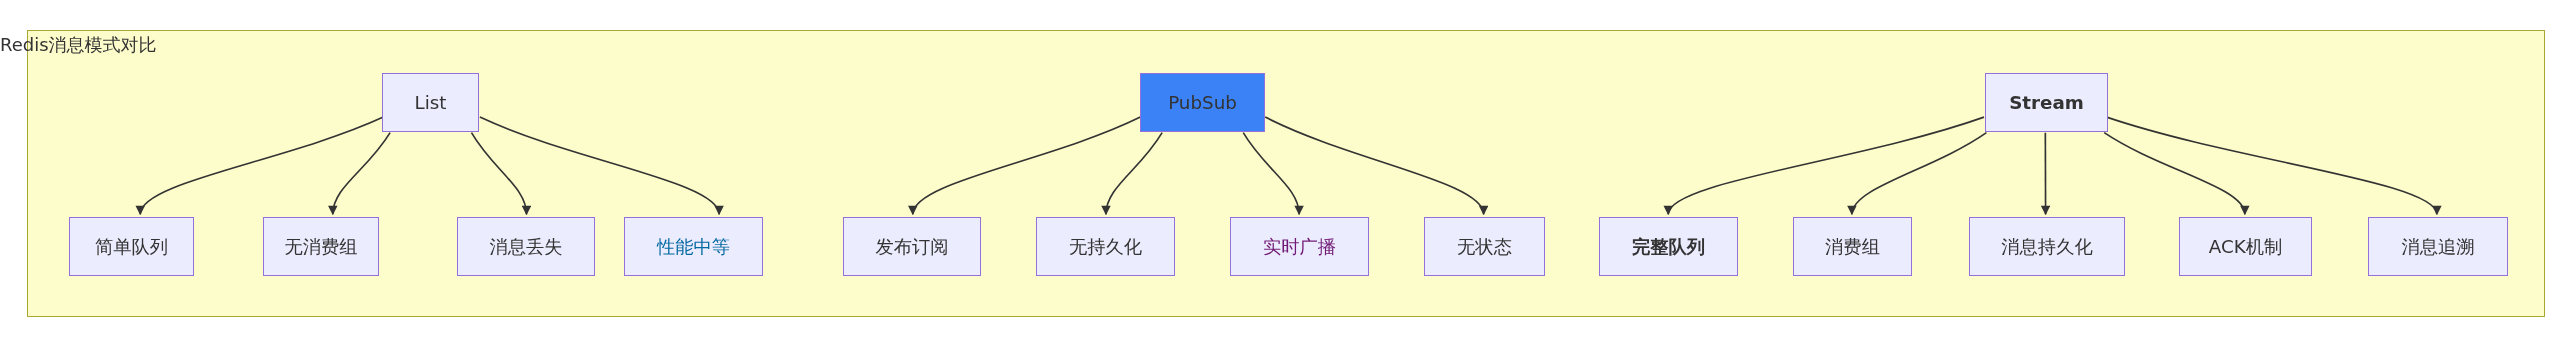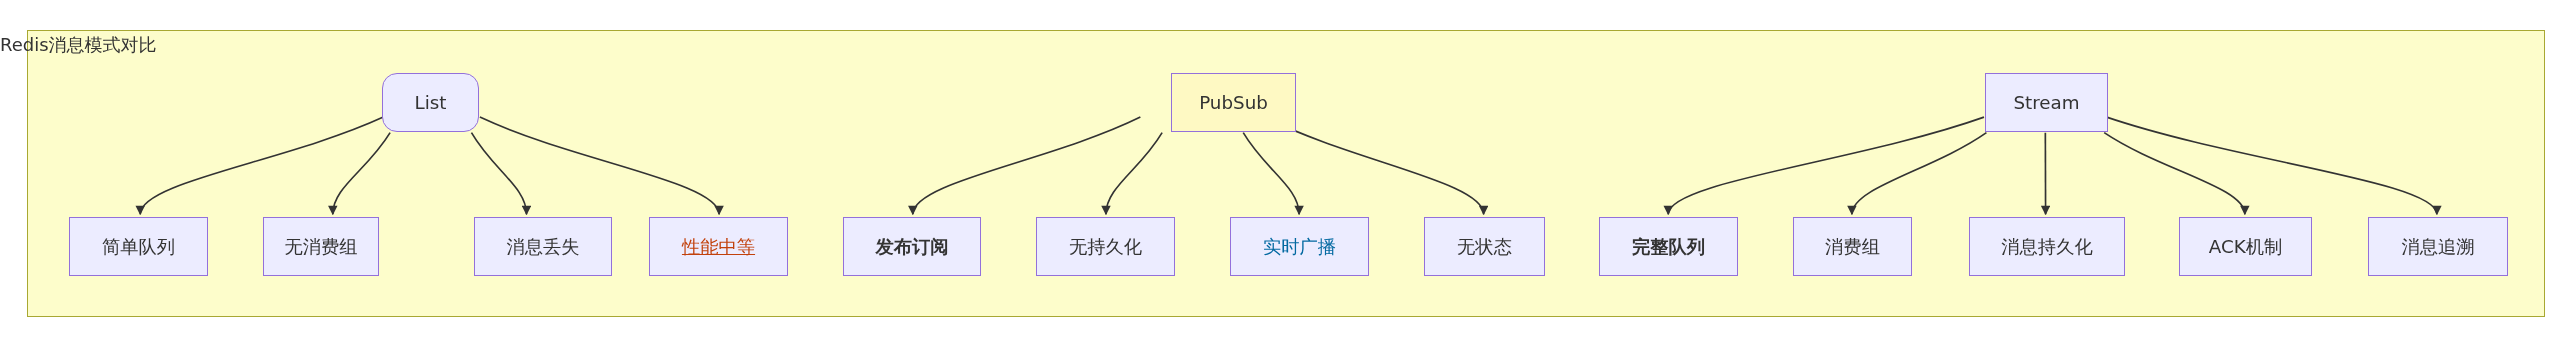--- a/index.html
+++ b/index.html
@@ -75,31 +75,31 @@
         <path d="M 2237.37 239 C 2277.622 306.95, 2338 337.15, 2338 386" fill="none" stroke="#333333" stroke-width="3" marker-end="url(#arrowhead)"></path>
         <path d="M 2277 211 C 2434.4 291.55, 2670.5 327.35, 2670.5 386" fill="none" stroke="#333333" stroke-width="3" marker-end="url(#arrowhead)"></path>
         <path d="M 3572 211 C 3344.4 291.55, 3003 327.35, 3003 386" fill="none" stroke="#333333" stroke-width="3" marker-end="url(#arrowhead)"></path>
         <path d="M 3576.42 239 C 3479.452 306.95, 3334 337.15, 3334 386" fill="none" stroke="#333333" stroke-width="3" marker-end="url(#arrowhead)"></path>
         <path d="M 3682.5 239 L 3683 386" fill="none" stroke="#333333" stroke-width="3" marker-end="url(#arrowhead)"></path>
         <path d="M 3788.58 239 C 3889.948 306.95, 4042 337.15, 4042 386" fill="none" stroke="#333333" stroke-width="3" marker-end="url(#arrowhead)"></path>
         <path d="M 3793 211 C 4031 291.55, 4388 327.35, 4388 386" fill="none" stroke="#333333" stroke-width="3" marker-end="url(#arrowhead)"></path>
       </g>
   </svg>
   <div id="nodes">
-      <div class="node" style="left: 382px; top: 73px; width: 97px; background: rgb(236, 236, 255); border-color: rgb(147, 112, 219); color: rgb(51, 51, 51); border-radius: 15px;">List</div>
-      <div class="node" style="left: 69px; top: 217px; width: 139px; background: rgb(236, 236, 255); border-color: rgb(147, 112, 219); color: rgb(51, 51, 51); text-align: right;">简单队列</div>
+      <div class="node" style="left: 382px; top: 73px; width: 97px; background: rgb(236, 236, 255); border-color: rgb(147, 112, 219); color: rgb(51, 51, 51);">List</div>
+      <div class="node" style="left: 69px; top: 217px; width: 125px; background: rgb(236, 236, 255); border-color: rgb(147, 112, 219); color: rgb(51, 51, 51); text-align: right;">简单队列</div>
       <div class="node" style="left: 263px; top: 217px; width: 116px; background: rgb(236, 236, 255); border-color: rgb(147, 112, 219); color: rgb(51, 51, 51);">无消费组</div>
-      <div class="node" style="left: 474px; top: 217px; width: 138px; background: rgb(236, 236, 255); border-color: rgb(147, 112, 219); color: rgb(51, 51, 51);">消息丢失</div>
-      <div class="node" style="left: 649px; top: 217px; width: 139px; background: rgb(236, 236, 255); border-color: rgb(147, 112, 219); color: #c2410c; text-decoration: underline;">性能中等</div>
-      <div class="node" style="left: 1140px; top: 73px; width: 125px; background: #fef9c3; border-color: rgb(147, 112, 219); color: rgb(51, 51, 51); margin-left: 31px;">PubSub</div>
-      <div class="node" style="left: 843px; top: 217px; width: 138px; background: rgb(236, 236, 255); border-color: rgb(147, 112, 219); color: rgb(51, 51, 51); font-weight: bold;">发布订阅</div>
+      <div class="node" style="left: 457px; top: 217px; width: 138px; background: rgb(236, 236, 255); border-color: rgb(147, 112, 219); color: rgb(51, 51, 51);">消息丢失</div>
+      <div class="node" style="left: 624px; top: 217px; width: 139px; background: rgb(236, 236, 255); border-color: rgb(147, 112, 219); color: #0369a1;">性能中等</div>
+      <div class="node" style="left: 1140px; top: 73px; width: 125px; background: #3b82f6; border-color: rgb(147, 112, 219); color: rgb(51, 51, 51);">PubSub</div>
+      <div class="node" style="left: 843px; top: 217px; width: 138px; background: rgb(236, 236, 255); border-color: rgb(147, 112, 219); color: rgb(51, 51, 51);">发布订阅</div>
       <div class="node" style="left: 1036px; top: 217px; width: 139px; background: rgb(236, 236, 255); border-color: rgb(147, 112, 219); color: rgb(51, 51, 51);">无持久化</div>
-      <div class="node" style="left: 1230px; top: 217px; width: 139px; background: rgb(236, 236, 255); border-color: rgb(147, 112, 219); color: #0369a1;">实时广播</div>
+      <div class="node" style="left: 1230px; top: 217px; width: 139px; background: rgb(236, 236, 255); border-color: rgb(147, 112, 219); color: #701a75;">实时广播</div>
       <div class="node" style="left: 1424px; top: 217px; width: 121px; background: rgb(236, 236, 255); border-color: rgb(147, 112, 219); color: rgb(51, 51, 51);">无状态</div>
-      <div class="node" style="left: 1985px; top: 73px; width: 123px; background: rgb(236, 236, 255); border-color: rgb(147, 112, 219); color: rgb(51, 51, 51);">Stream</div>
+      <div class="node" style="left: 1985px; top: 73px; width: 123px; background: rgb(236, 236, 255); border-color: rgb(147, 112, 219); color: rgb(51, 51, 51); font-weight: bold;">Stream</div>
       <div class="node" style="left: 1599px; top: 217px; width: 139px; background: rgb(236, 236, 255); border-color: rgb(147, 112, 219); color: rgb(51, 51, 51); font-weight: bold;">完整队列</div>
       <div class="node" style="left: 1793px; top: 217px; width: 119px; background: rgb(236, 236, 255); border-color: rgb(147, 112, 219); color: rgb(51, 51, 51);">消费组</div>
       <div class="node" style="left: 1969px; top: 217px; width: 156px; background: rgb(236, 236, 255); border-color: rgb(147, 112, 219); color: rgb(51, 51, 51); text-align: center;">消息持久化</div>
       <div class="node" style="left: 2179px; top: 217px; width: 133px; background: rgb(236, 236, 255); border-color: rgb(147, 112, 219); color: rgb(51, 51, 51);">ACK机制</div>
       <div class="node" style="left: 2368px; top: 217px; width: 140px; background: rgb(236, 236, 255); border-color: rgb(147, 112, 219); color: rgb(51, 51, 51);">消息追溯</div>
     </div>
 </div>
 
 
 </body></html>

